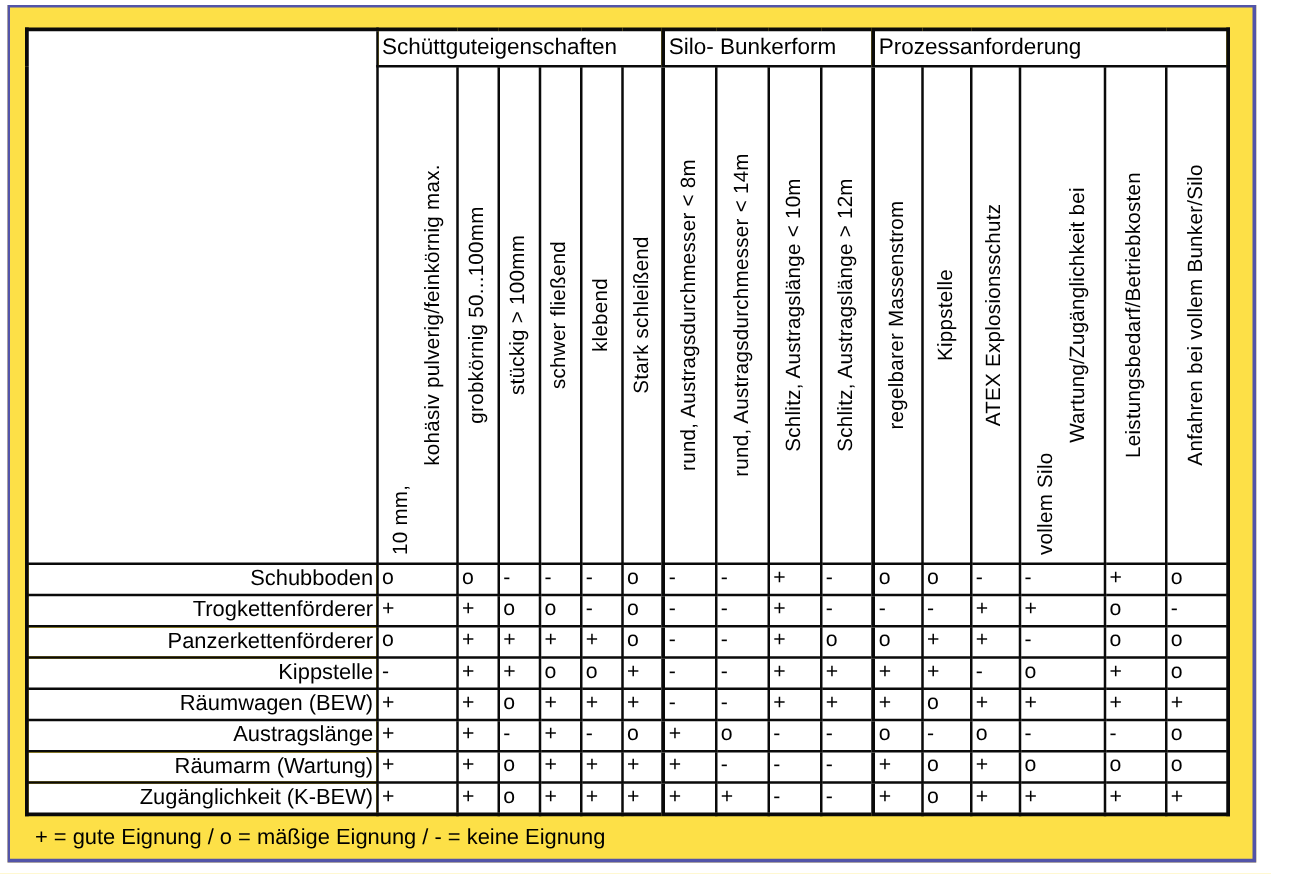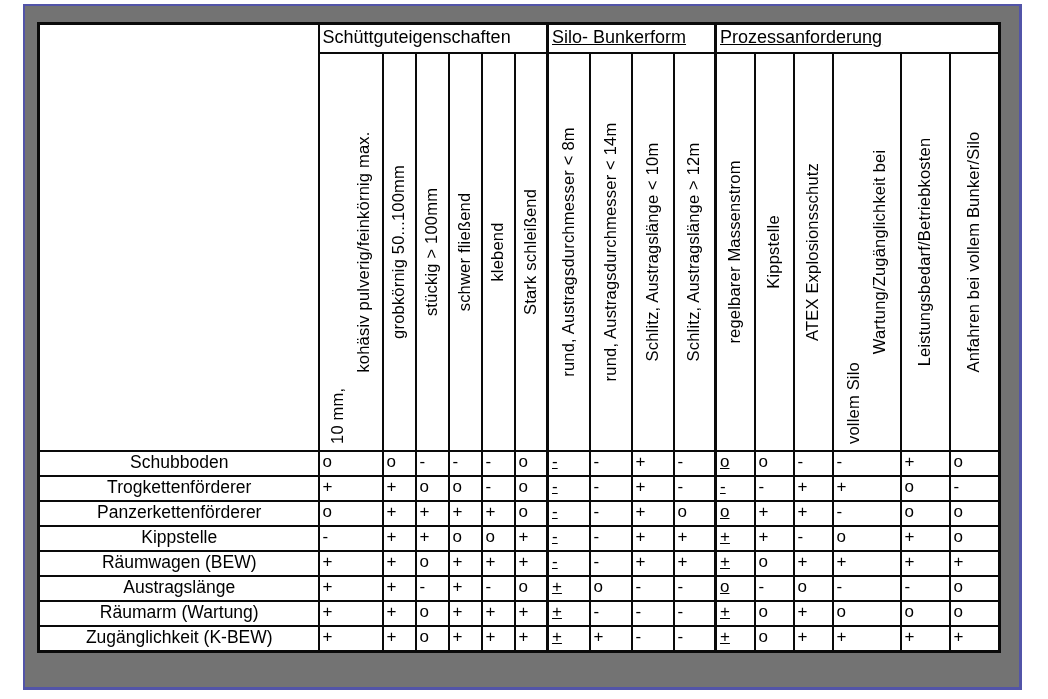--- a/index.html
+++ b/index.html
@@ -5,58 +5,58 @@
   :root{
     --frame:#5254a8;
     --grid:#0a0a0a;
   }
   html,body{margin:0;padding:0;}
   body{
     width:1048px;height:699px;background:#ffffff;position:relative;
     font-family:"Liberation Sans", sans-serif;color:#000;
   }
   .frame{
-    position:absolute;left:23px;top:4px;width:999px;height:686px;
+    position:absolute;left:6px;top:4px;width:999px;height:686px;
     box-sizing:border-box;
     border:2px solid var(--frame);
     border-right-width:3px;border-bottom-width:3px;
-    background:#737373;
+    background:#fde047;
   }
   table.matrix{
     border-collapse:collapse;table-layout:fixed;
     margin:16px 0 0 12px;
     border:3px solid var(--grid);
   }
   .matrix th,.matrix td{
     border:2px solid var(--grid);
     padding:0;font-weight:normal;box-sizing:border-box;
     background:#fff;
   }
-  .gsep{border-left:3px solid var(--grid) !important;text-decoration:underline;}
+  .gsep{border-left:3px solid var(--grid) !important;}
   tr.grouprow th{
     font-size:18px;text-align:left;height:29px;
     padding:1px 2px 2px 3px;white-space:nowrap;overflow:hidden;
     vertical-align:middle;
   }
   td.corner{background:#fff;}
   th.vhead{height:398px;vertical-align:middle;overflow:visible;}
   .vwrap{position:relative;height:394px;width:100%;}
   .vtext{
     position:absolute;top:50%;left:50%;
     transform:translate(-50%,-50%) rotate(-90deg);
     width:388px;
   }
   .vline{
     font-size:16.5px;line-height:1.55;white-space:nowrap;
     text-align:center;letter-spacing:0.2px;
   }
   .vline.start{text-align:left;padding-left:2px;}
   tbody tr{height:24px;}
   tbody th.rowlabel{
-    text-align:center;font-size:17.5px;white-space:nowrap;
+    text-align:right;font-size:17.5px;white-space:nowrap;
     padding:0 2px 2px 3px;vertical-align:middle;overflow:hidden;
   }
   td.cell{
     font-size:17px;text-align:left;vertical-align:middle;
     padding:0 0 2px 3px;line-height:1.05;
   }
   .legend{
     font-size:17.5px;margin:6px 0 0 20px;white-space:nowrap;
   }
 </style>
@@ -356,13 +356,14 @@
           <td class="cell">-</td>
           <td class="cell gsep">+</td>
           <td class="cell">o</td>
           <td class="cell">+</td>
           <td class="cell">+</td>
           <td class="cell">+</td>
           <td class="cell">+</td>
         </tr>
       </tbody>
   </table>
+  <div class="legend">+ = gute Eignung  /  o = mäßige Eignung / - = keine Eignung</div>
 </div>
 
 </body></html>

